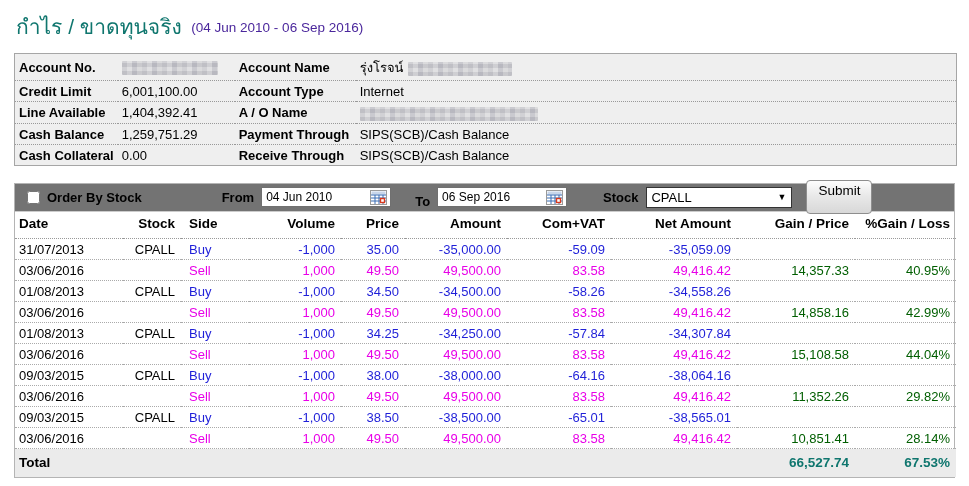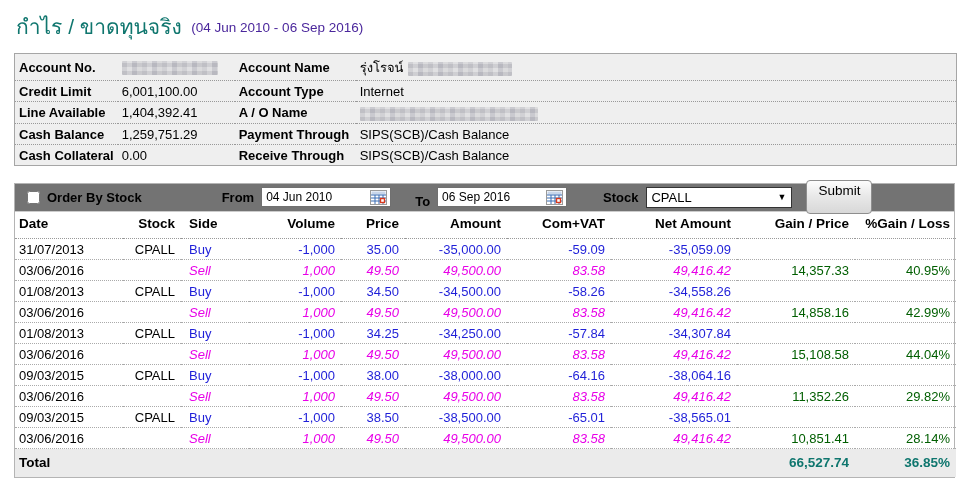--- a/index.html
+++ b/index.html
@@ -78,21 +78,21 @@
     border-bottom: 1px dotted #999; padding: 0 6px 2px 0; vertical-align: middle;
     white-space: nowrap; overflow: hidden;
   }
   table.res th.al, table.res td.al { text-align: left; padding-left: 4px; }
   table.res th.side-col, table.res td.side-col { text-align: left; padding-left: 8px; }
   table.res td {
     height: 21px; font-size: 13px; text-align: right; padding: 0 6px 0 0;
     border-bottom: 1px dotted #aaa; vertical-align: middle; white-space: nowrap; overflow: hidden;
   }
   tr.row-buy  td.tx { color: #1f1fd8; }
-  tr.row-sell td.tx { color: #e800e8; font-style: italic; }
+  tr.row-sell td.tx { color: #e800e8; }
   td.gain { color: #005e00; }
   tr.total-row td {
     background: #ebebeb; font-weight: bold; height: 28px; font-size: 13.5px;
     border-bottom: none;
   }
   tr.total-row td.gain { color: #0f766e; margin-top: 15px; }
 
   .col-date{width:108px}.col-stock{width:58px}.col-side{width:68px}.col-vol{width:92px}
   .col-price{width:64px}.col-amt{width:102px}.col-com{width:104px}.col-net{width:126px}
   .col-gl{width:118px}.col-pgl{width:101px}
@@ -333,19 +333,19 @@
           <td class="tx">49.50</td>
           <td class="tx">49,500.00</td>
           <td class="tx">83.58</td>
           <td class="tx">49,416.42</td>
           <td class="gain">10,851.41</td>
           <td class="gain">28.14%</td>
         </tr>
         <tr class="total-row">
           <td class="al" colspan="8">Total</td>
           <td class="gain">66,527.74</td>
-          <td class="gain">36.85%</td>
+          <td class="gain">67.53%</td>
         </tr>
       </tbody>
     </table>
   </div>
 
 </div>
 
 </body></html>

